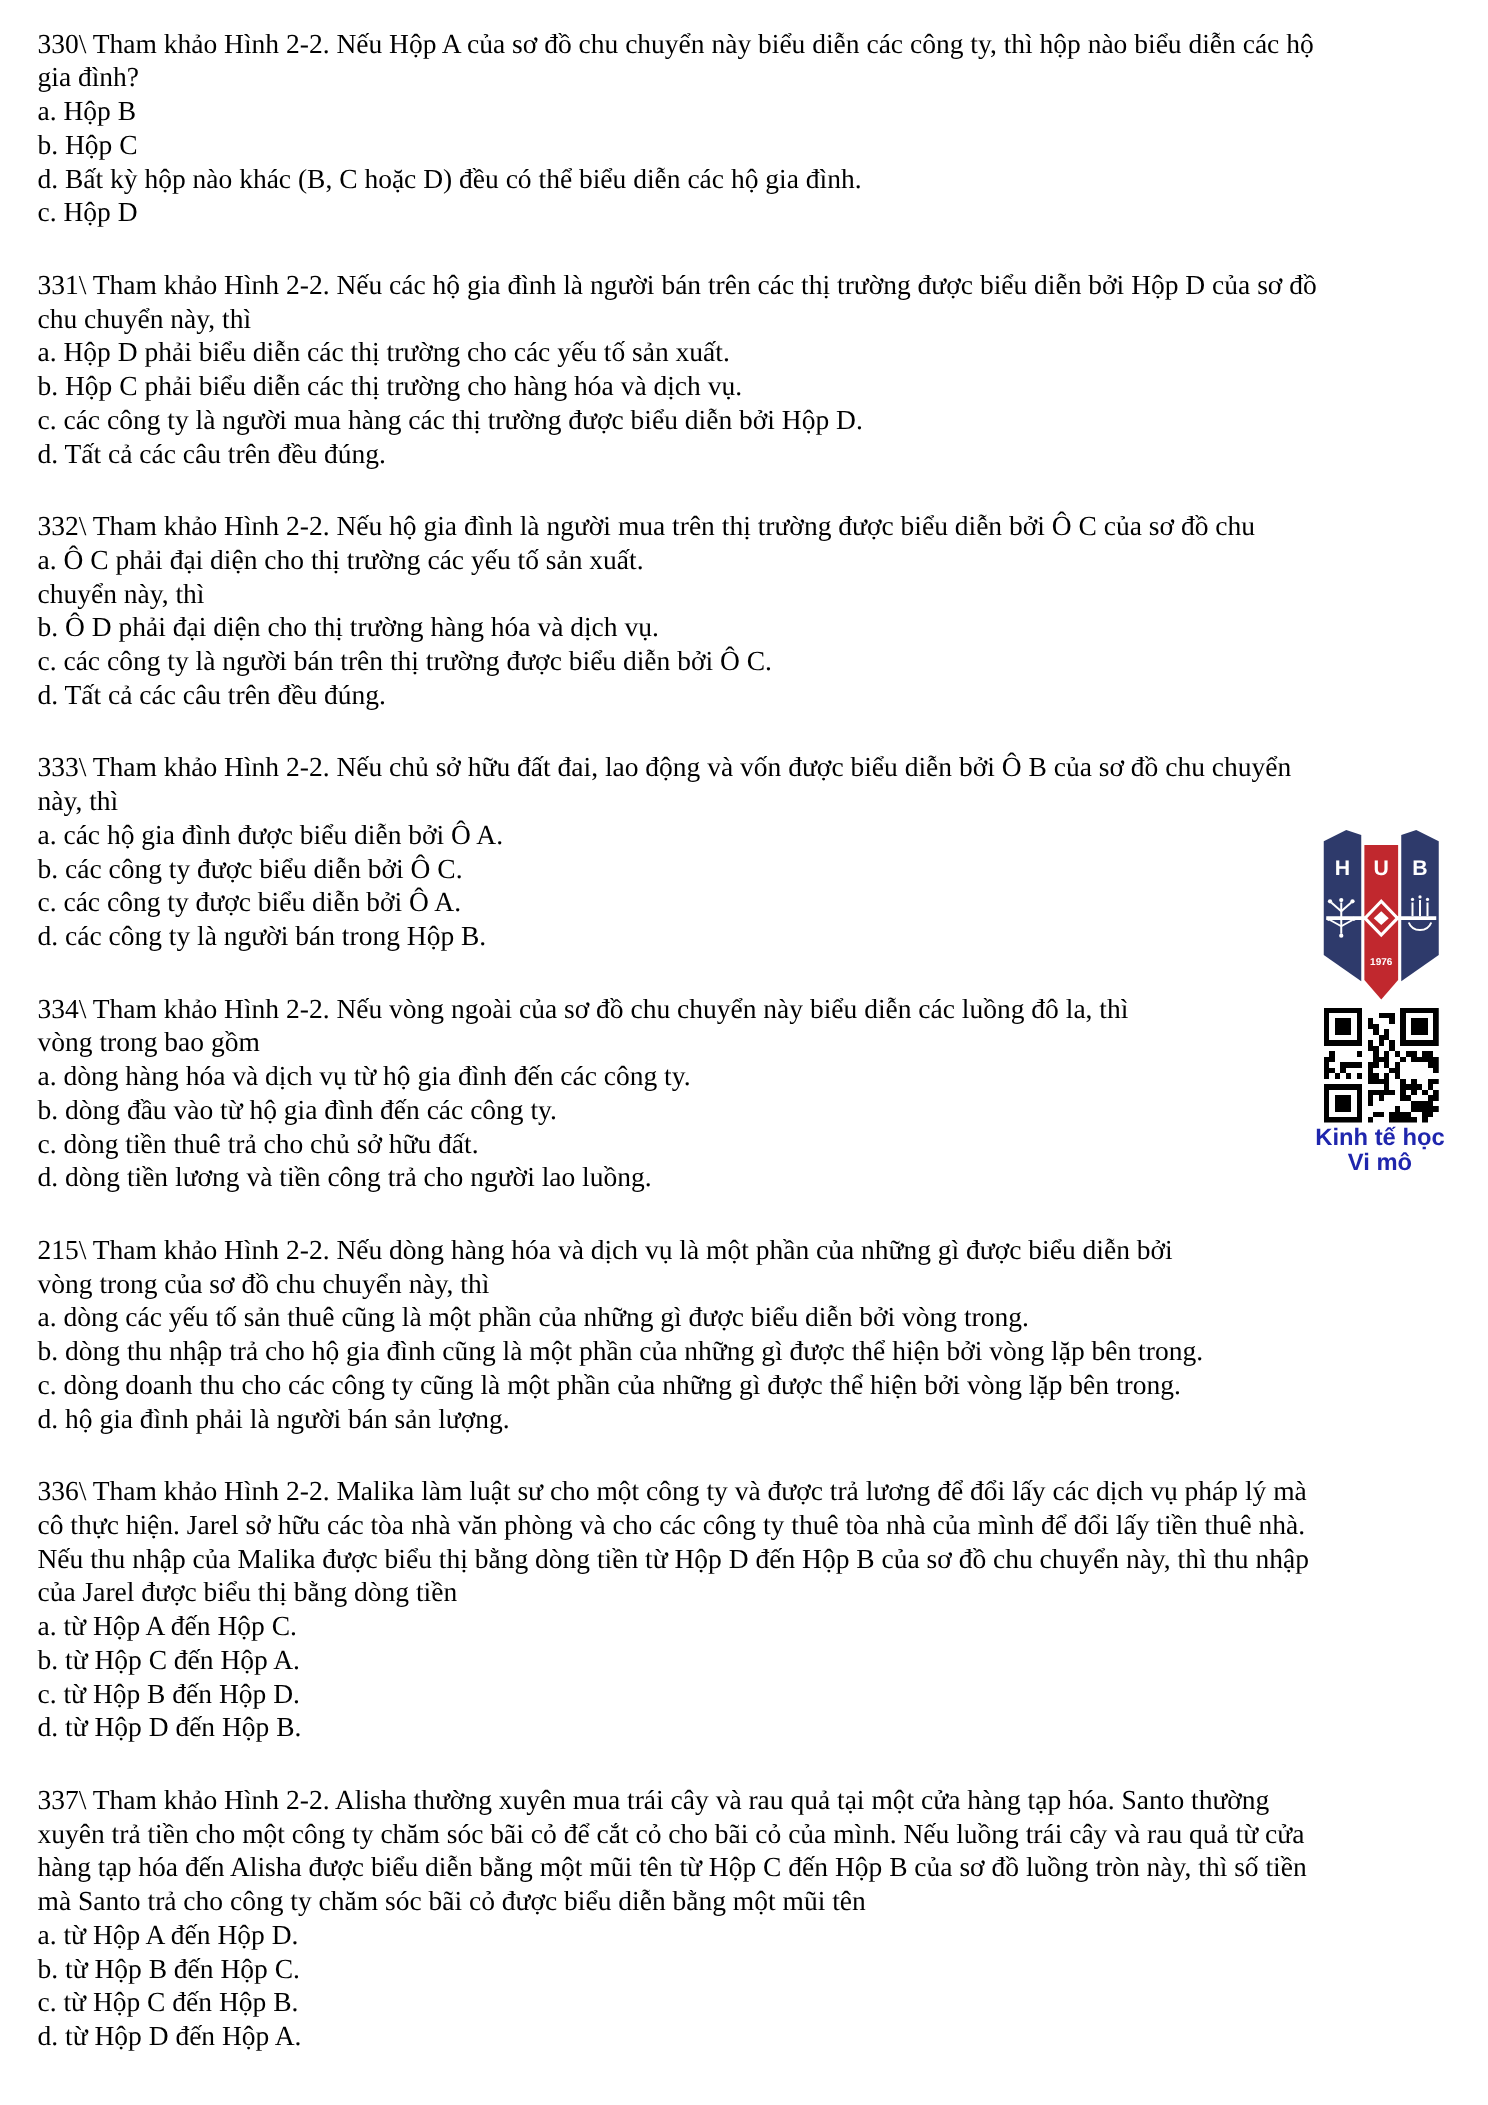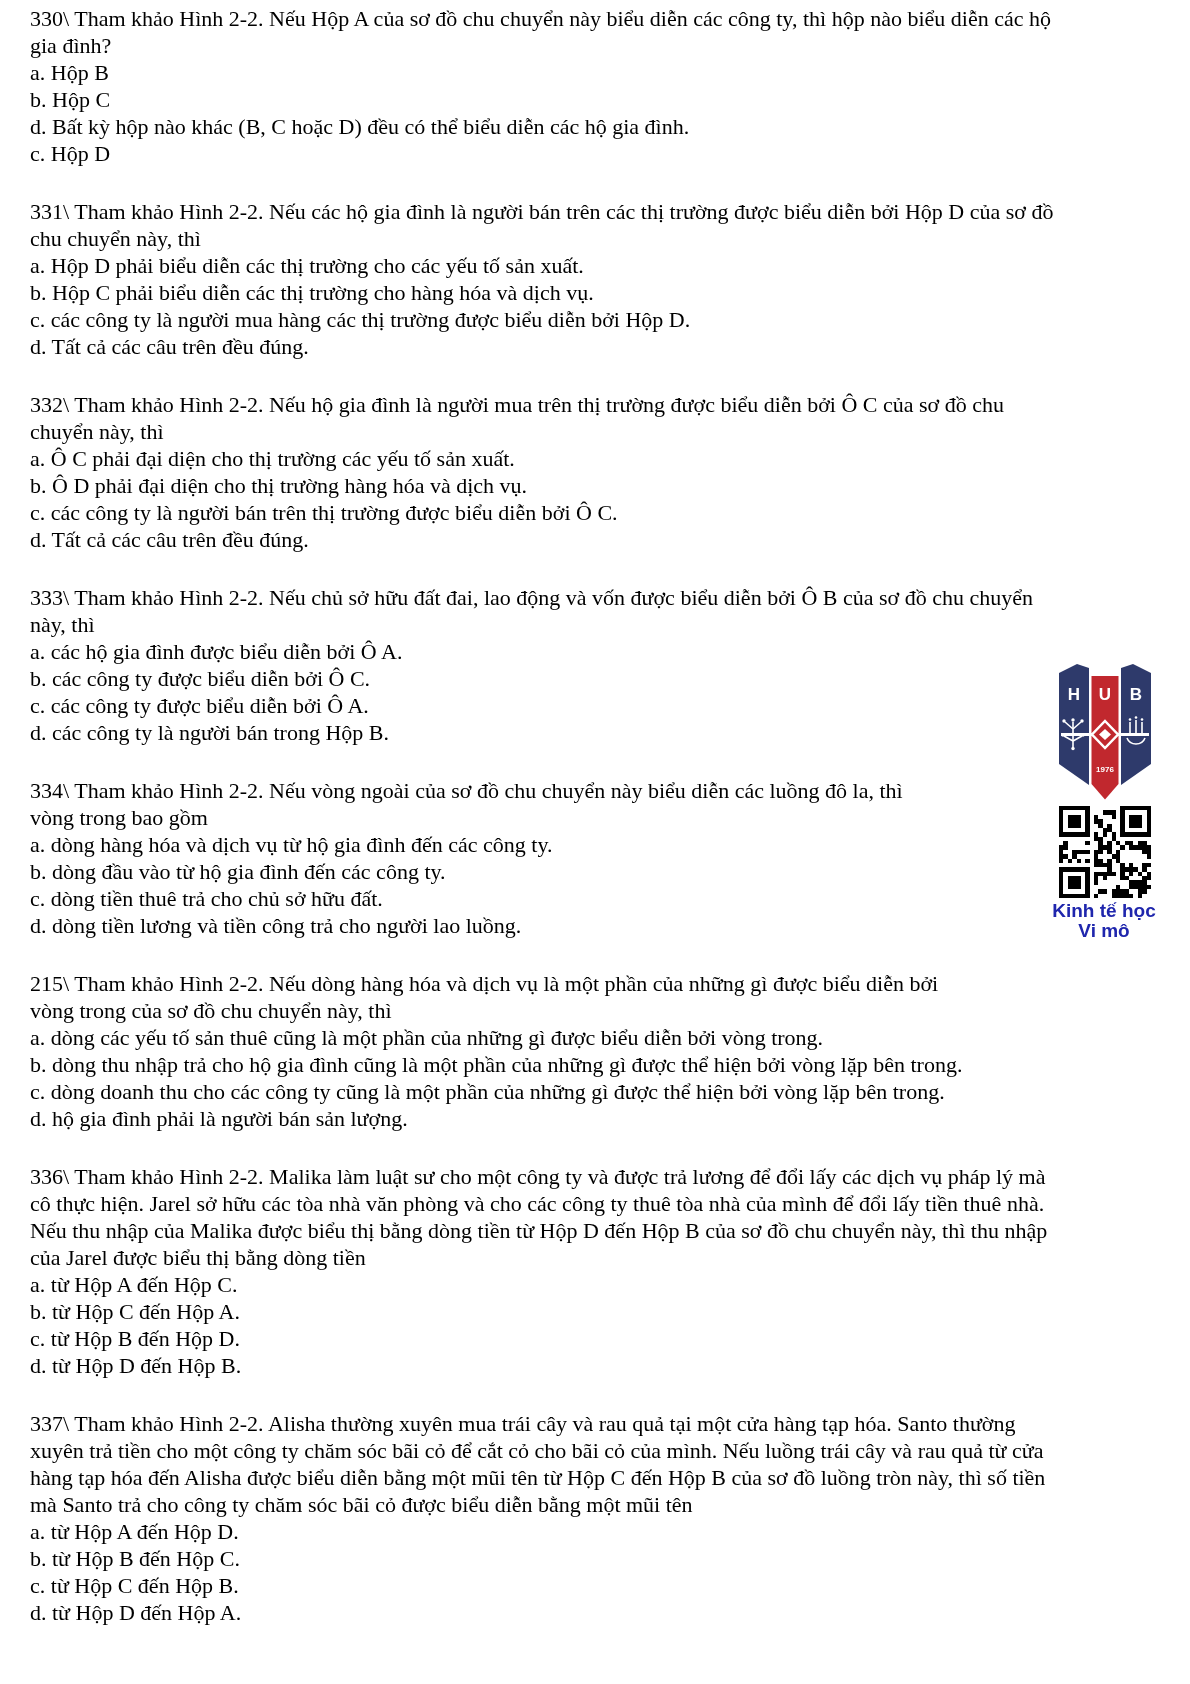--- a/index.html
+++ b/index.html
@@ -8,21 +8,21 @@
     width: 1190px;
     height: 1684px;
     background: #ffffff;
     overflow: hidden;
     font-family: "Liberation Serif", serif;
     color: #000000;
   }
   .content {
     position: absolute;
     left: 30px;
-    top: 5px;
+    top: 21px;
     width: 1150px;
     font-size: 22px;
     line-height: 27px;
   }
   .question { margin: 0 0 31px 0; }
   .line { white-space: pre; height: 27px; }
 
   
   .branding { position: absolute; left: 1040px; top: 663px; width: 128px; }
   .logo-wrap { position: absolute; left: 18px; top: 0; width: 94px; height: 137px; }
@@ -67,22 +67,22 @@
       <div class="question">
         <div class="line">331\ Tham khảo Hình 2-2. Nếu các hộ gia đình là người bán trên các thị trường được biểu diễn bởi Hộp D của sơ đồ</div>
         <div class="line">chu chuyển này, thì</div>
         <div class="line">a. Hộp D phải biểu diễn các thị trường cho các yếu tố sản xuất.</div>
         <div class="line">b. Hộp C phải biểu diễn các thị trường cho hàng hóa và dịch vụ.</div>
         <div class="line">c. các công ty là người mua hàng các thị trường được biểu diễn bởi Hộp D.</div>
         <div class="line">d. Tất cả các câu trên đều đúng.</div>
       </div>
       <div class="question">
         <div class="line">332\ Tham khảo Hình 2-2. Nếu hộ gia đình là người mua trên thị trường được biểu diễn bởi Ô C của sơ đồ chu</div>
+        <div class="line">a. Ô C phải đại diện cho thị trường các yếu tố sản xuất.</div>
         <div class="line">chuyển này, thì</div>
-        <div class="line">a. Ô C phải đại diện cho thị trường các yếu tố sản xuất.</div>
         <div class="line">b. Ô D phải đại diện cho thị trường hàng hóa và dịch vụ.</div>
         <div class="line">c. các công ty là người bán trên thị trường được biểu diễn bởi Ô C.</div>
         <div class="line">d. Tất cả các câu trên đều đúng.</div>
       </div>
       <div class="question">
         <div class="line">333\ Tham khảo Hình 2-2. Nếu chủ sở hữu đất đai, lao động và vốn được biểu diễn bởi Ô B của sơ đồ chu chuyển</div>
         <div class="line">này, thì</div>
         <div class="line">a. các hộ gia đình được biểu diễn bởi Ô A.</div>
         <div class="line">b. các công ty được biểu diễn bởi Ô C.</div>
         <div class="line">c. các công ty được biểu diễn bởi Ô A.</div>

